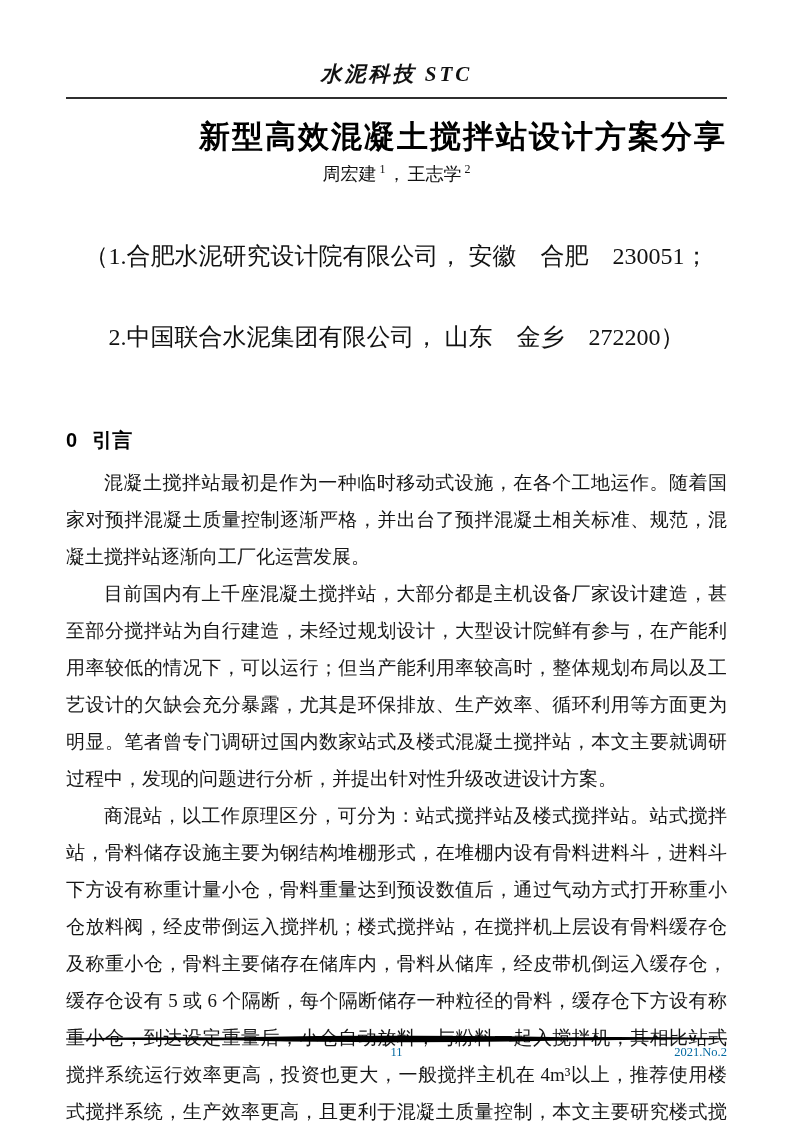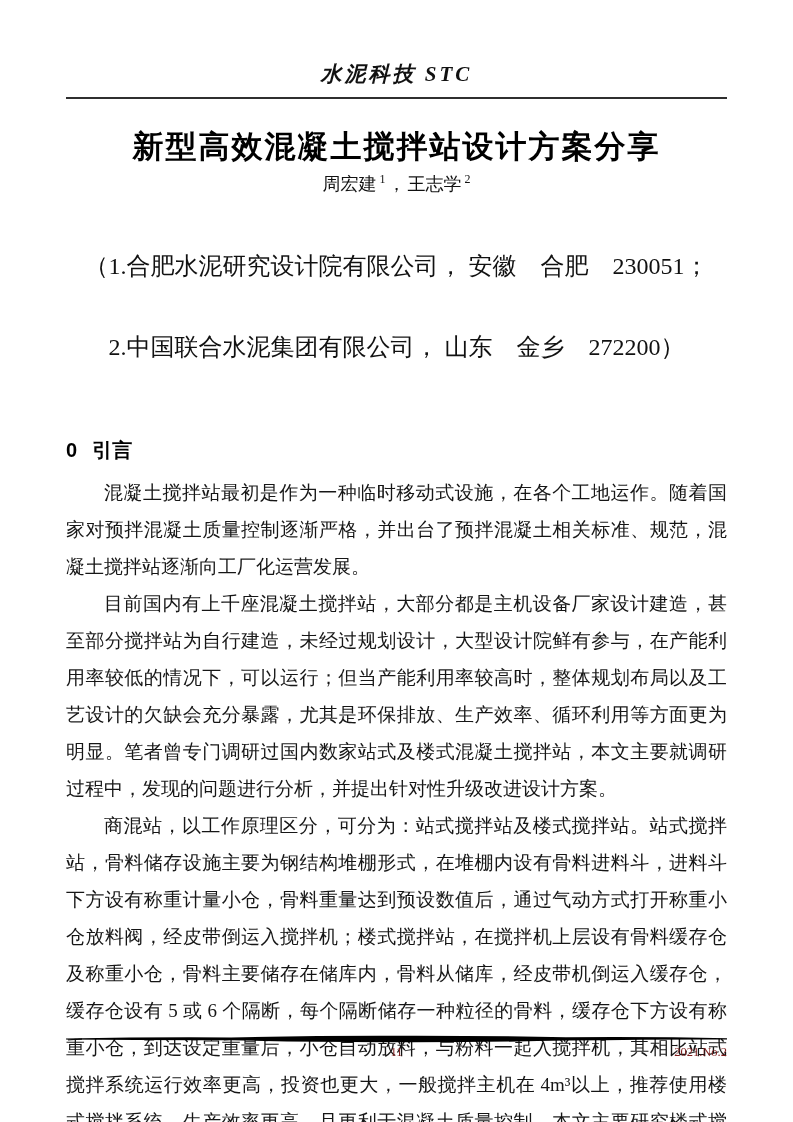--- a/index.html
+++ b/index.html
@@ -31,22 +31,22 @@
     letter-spacing: 3px;
     color: #111;
   }
   .header-rule {
     margin-top: 9px;
     height: 0;
     border-bottom: 2px solid #2f2f2f;
   }
   
   .article-title {
-    margin-top: 27px;
-    text-align: center;
+    margin-top: 17px;
+    text-align: right;
     font-family: "Liberation Sans", "DejaVu Sans", sans-serif;
     font-weight: bold;
     font-size: 31px;
     letter-spacing: 2px;
     color: #000;
   }
   .authors-line {
     margin-top: 4px;
     text-align: center;
     font-size: 18px;
@@ -89,21 +89,21 @@
     position: absolute;
     left: 66px; right: 66px;
     top: 1034px;
   }
   .footer-rule { display: block; width: 100%; height: 10px; }
   .footer-row {
     position: relative;
     margin-top: 1px;
     height: 16px;
     font-size: 12.5px;
-    color: #7f1d1d;
+    color: #0369a1;
   }
   .page-number {
     position: absolute; left: 0; right: 0;
     text-align: center;
   }
   .issue-label {
     position: absolute; right: 0;
   }
 </style>
 </head>

